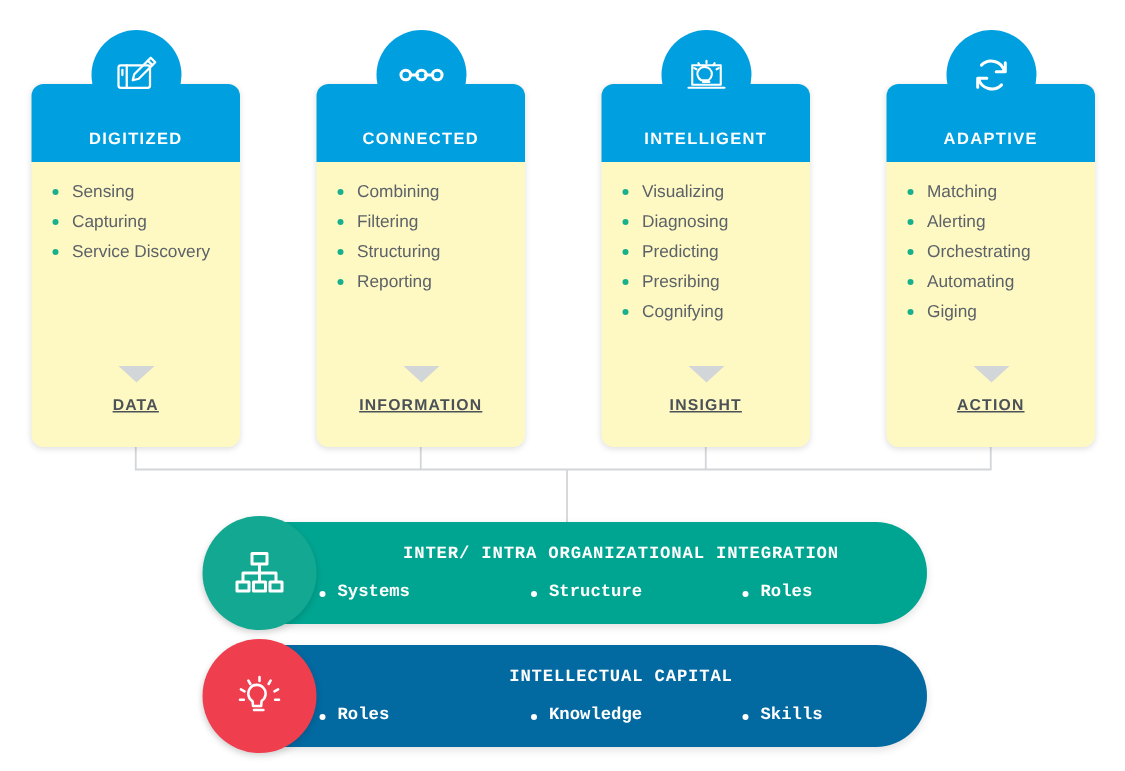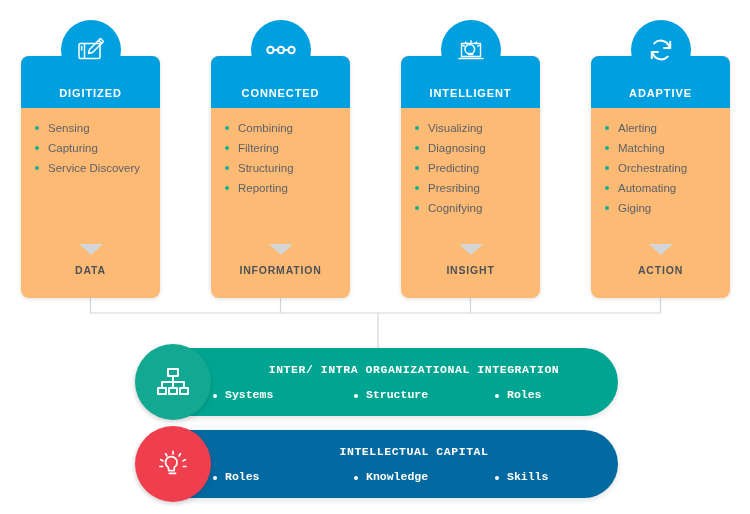--- a/index.html
+++ b/index.html
@@ -24,21 +24,21 @@
     position: absolute;
     left: 0; top: 0;
     width: 750px; height: 514px;
     pointer-events: none;
   }
 
   
   .card {
     position: absolute;
     width: 139px;
-    background: #fdba74;
+    background: #fef9c3;
     border-radius: 8px;
     box-shadow: 0 1px 4px rgba(0,0,0,0.13);
     top: 56px;
     height: 242px;
     box-sizing: border-box;
   }
   .card-head {
     position: absolute;
     left: 0; top: 0;
     width: 139px;
@@ -113,20 +113,21 @@
     margin: 0 auto 9px auto;
     border-left: 12px solid transparent;
     border-right: 12px solid transparent;
     border-top: 11px solid #d3d6d8;
   }
   .foot-label {
     font-size: 10.5px;
     font-weight: bold;
     letter-spacing: 0.8px;
     color: #4b5156;
+    text-decoration: underline;
   }
 
   
   .bar {
     position: absolute;
     left: 136px;
     width: 482px;
     height: 68px;
     border-radius: 34px;
     box-shadow: 0 2px 6px rgba(0,0,0,0.12);
@@ -301,22 +302,22 @@
           <path d="M8.5 19.5 a9 9 0 0 0 15.2 4.1"></path>
           <polyline points="26.2,8.8 26.2,14.9 20.1,14.9"></polyline>
           <polyline points="7.8,25.2 7.8,19.1 13.9,19.1"></polyline>
         </g>
       </svg>
     </div>
     <div class="card-head">
       <span class="card-head-label">ADAPTIVE</span>
     </div>
     <ul class="card-list">
+      <li>Matching</li>
       <li>Alerting</li>
-      <li>Matching</li>
       <li>Orchestrating</li>
       <li>Automating</li>
       <li>Giging</li>
     </ul>
     <div class="card-foot">
       <div class="arrow-down"></div>
       <div class="foot-label">ACTION</div>
     </div>
   </div>
 

